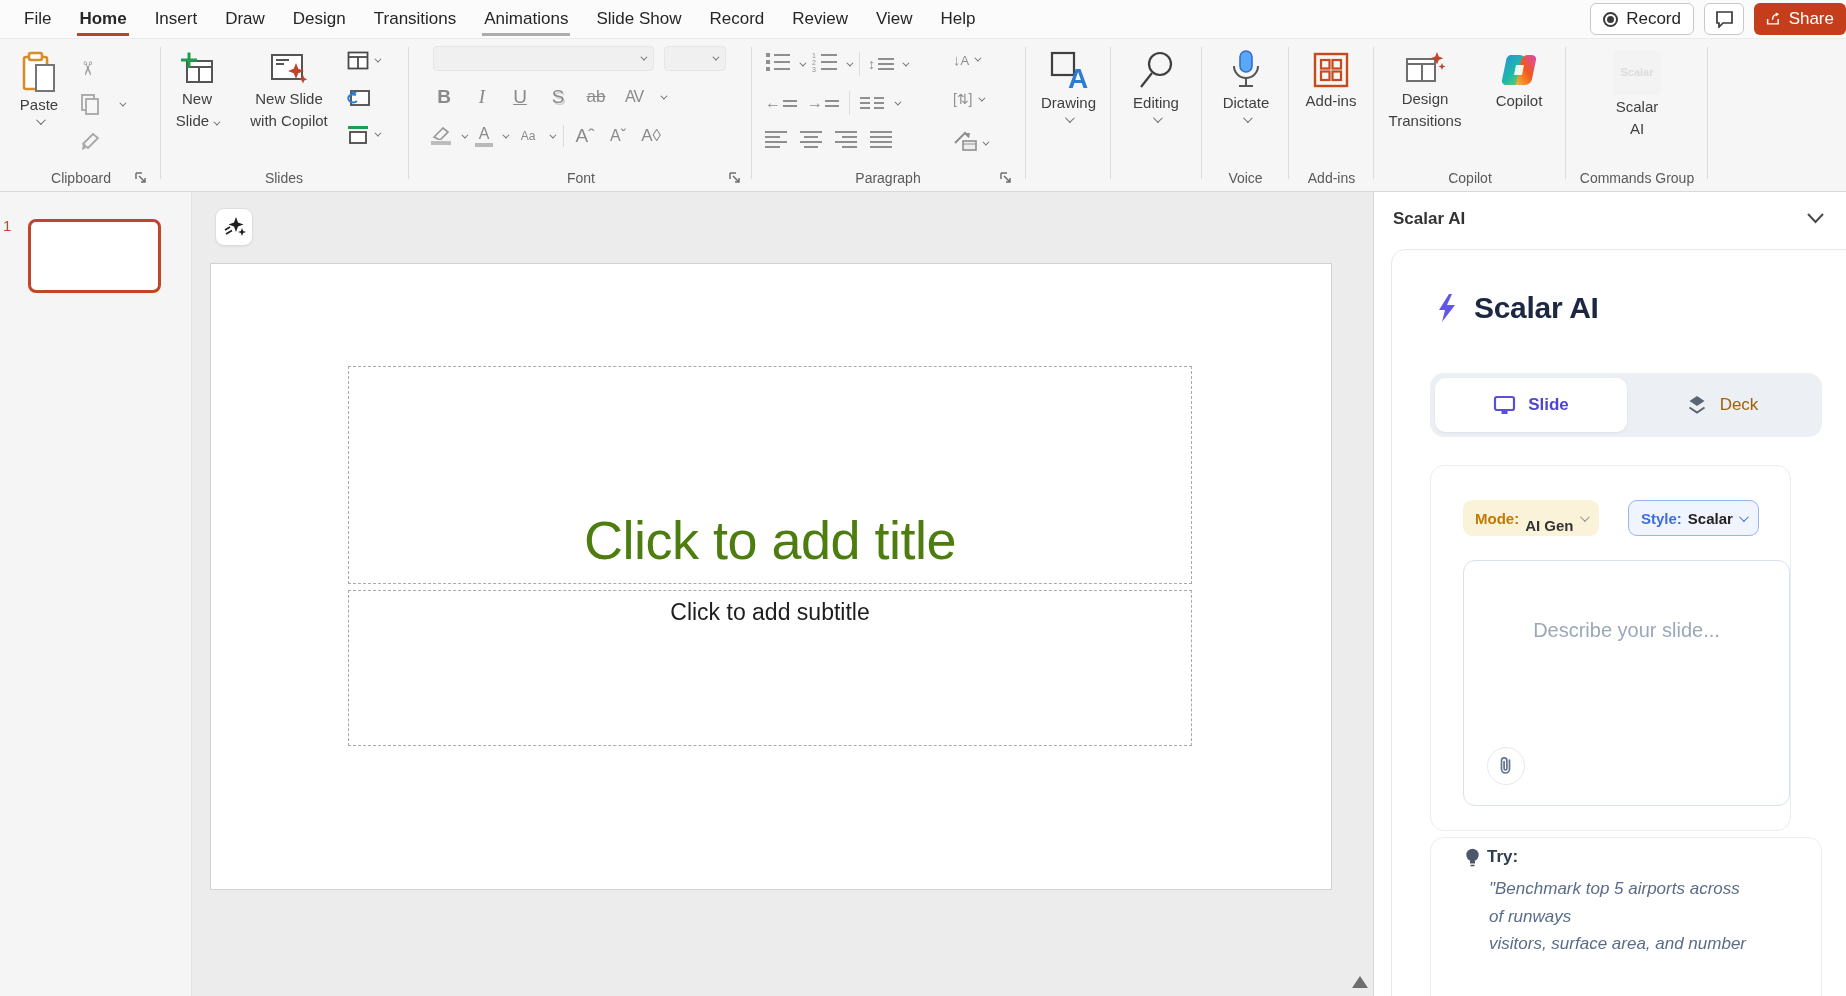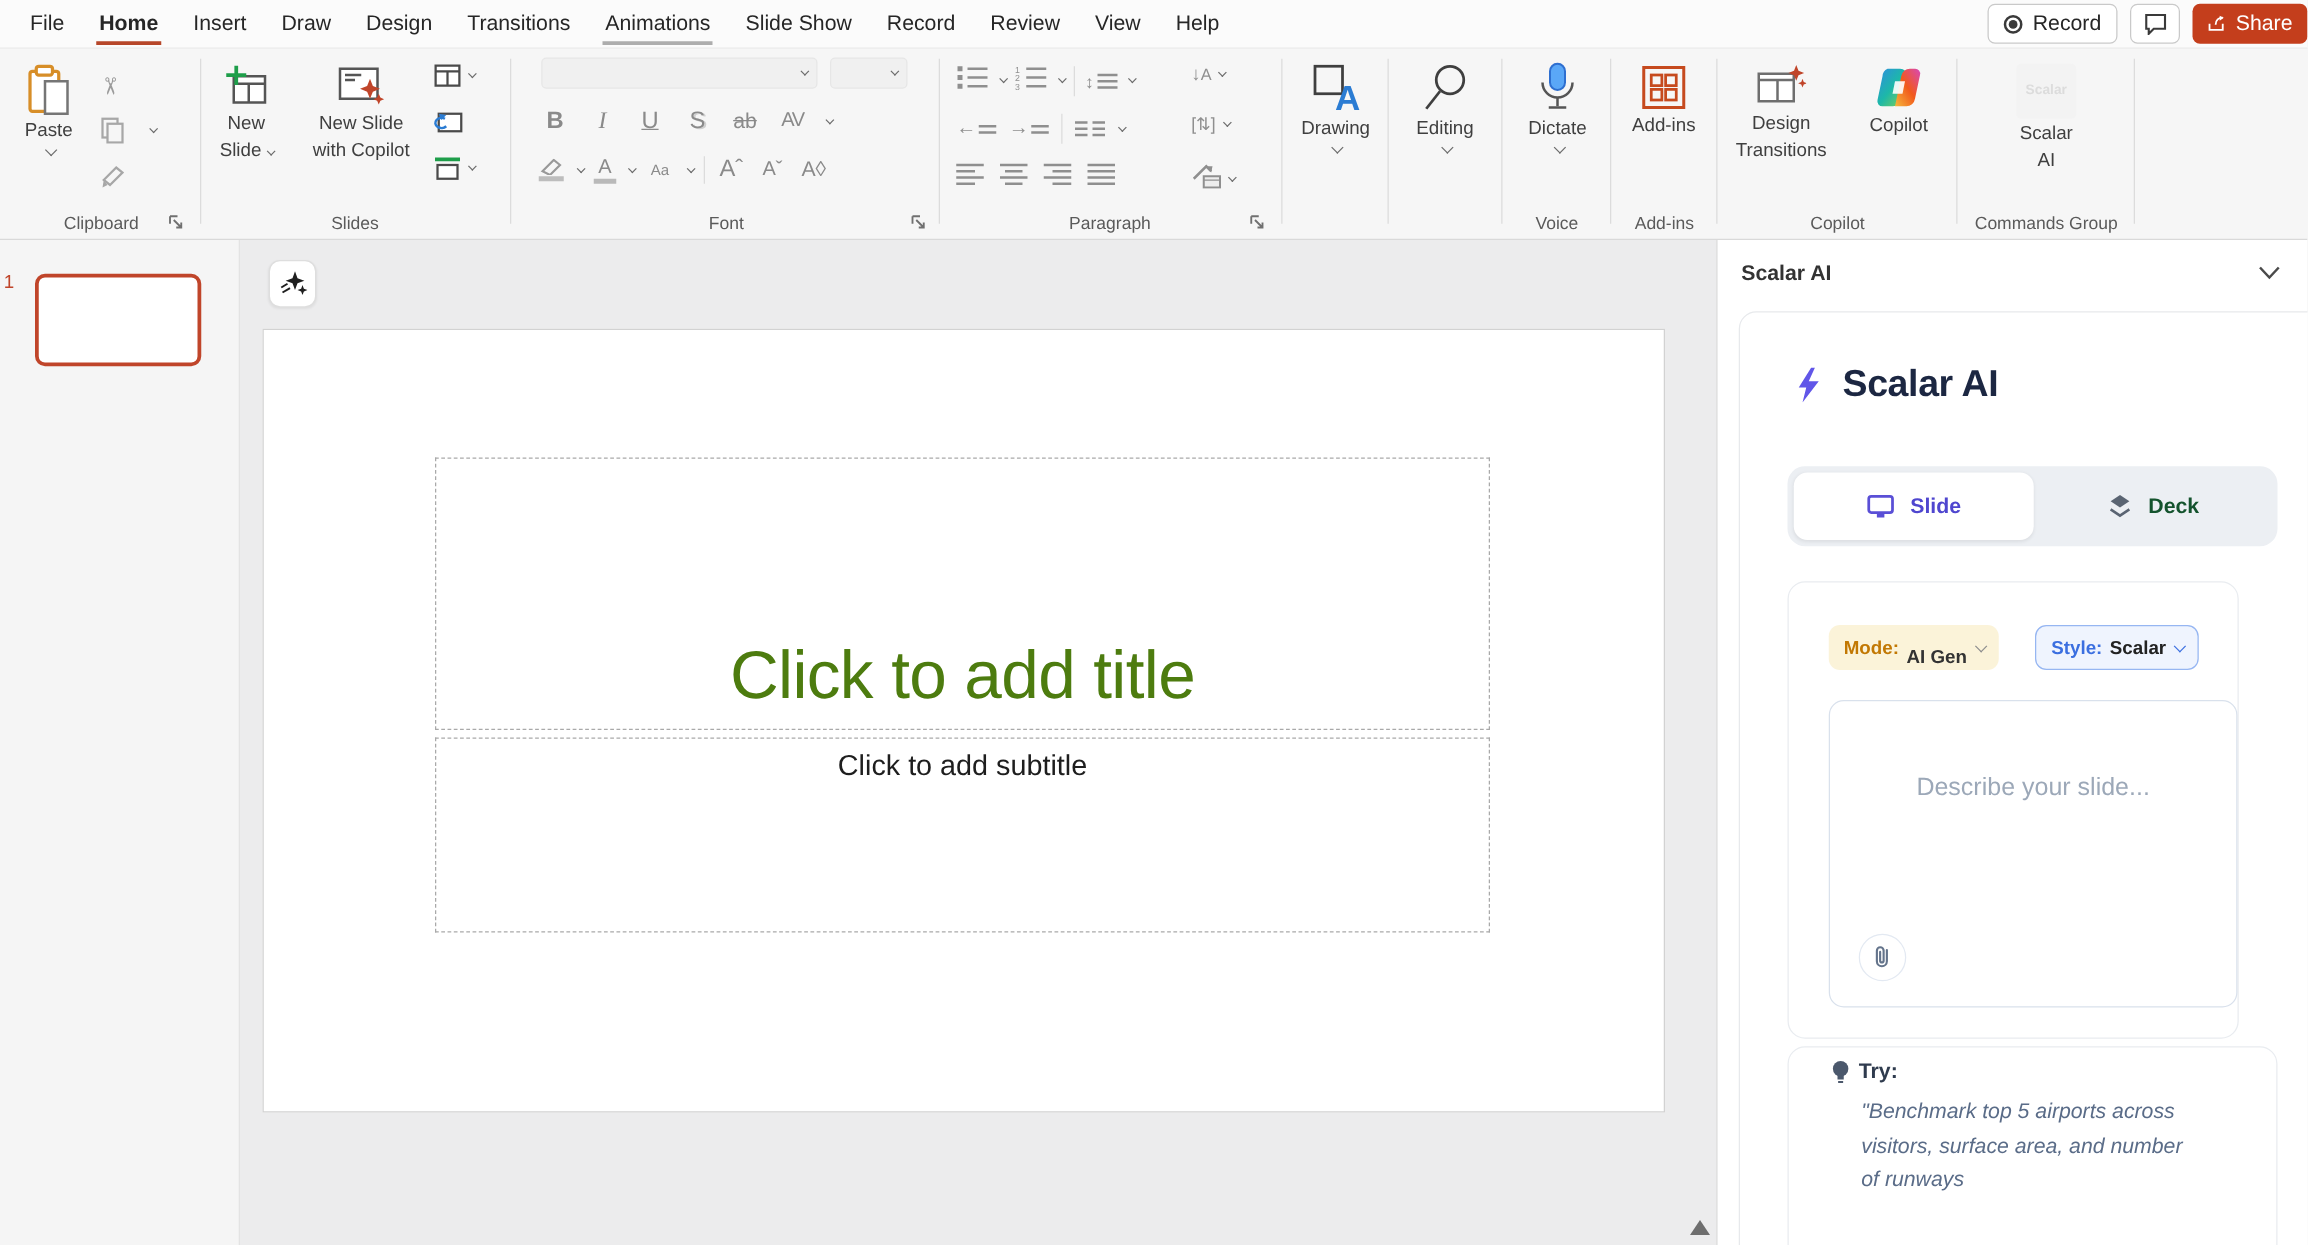--- a/index.html
+++ b/index.html
@@ -56,21 +56,21 @@
   
   #panel { position:absolute; left:1373px; top:192px; width:473px; height:804px; background:#fff; border-left:1px solid #D8D8D8; }
   #panel-header { position:absolute; left:19px; top:17px; font-size:17px; font-weight:600; color:#333; }
   #panel-collapse { position:absolute; left:432px; top:20px; }
   #outer-card { position:absolute; left:17px; top:57px; right:-14px; bottom:-14px; background:#fff; border:1px solid #E7E9EC; border-radius:14px; }
   #brand-row { position:absolute; left:46px; top:41px; display:flex; align-items:center; gap:18px; }
   #brand-title { font-size:30px; font-weight:800; color:#1C2742; letter-spacing:-.3px; }
   #tabs { position:absolute; left:38px; top:123px; width:392px; height:64px; background:#ECEFF3; border-radius:14px; display:flex; align-items:center; padding:5px; }
   .tab { height:54px; display:flex; align-items:center; justify-content:center; gap:12px; font-size:17px; }
   #tab-slide { width:192px; background:#fff; border-radius:11px; box-shadow:0 1px 3px rgba(0,0,0,.07); color:#4F46CF; font-weight:700; }
-  #tab-deck { flex:1; color:#14532d; font-weight:700; }
+  #tab-deck { flex:1; color:#a16207; font-weight:400; }
   #composer-card { position:absolute; left:38px; top:215px; width:361px; height:366px; border:1px solid #E9ECF0; border-radius:14px; background:#fff; }
   .pill { position:absolute; top:34px; height:36px; border-radius:9px; display:flex; align-items:center; gap:6px; padding:0 12px; font-size:15px; }
   #mode-pill { left:32px; background:#FBF3D9; }
   #mode-pill .pl { color:#C27803; font-weight:700; }
   #mode-pill .pv { color:#333; font-weight:600;margin-top:15px; }
   #mode-pill .chev { color:#8D8D8D; }
   #style-pill { left:197px; background:#EFF4FE; border:1.5px solid #96B6F2; }
   #style-pill .pl { color:#3B6FE0; font-weight:700; }
   #style-pill .pv { color:#222; font-weight:600; }
   #style-pill .chev { color:#3B6FE0; }
@@ -539,18 +539,18 @@
       <div id="try-head">
         <svg width="15" height="19" viewBox="0 0 15 19">
           <circle cx="7.5" cy="7" r="6.2" fill="#4B586C"></circle>
           <path d="M5 12.5 h5 v3 h-5 z" fill="#4B586C"></path>
           <line x1="5.5" y1="17.5" x2="9.5" y2="17.5" stroke="#4B586C" stroke-width="1.6"></line>
         </svg>
         <span id="try-label">Try:</span>
       </div>
       <div id="try-quote">
         <div>"Benchmark top 5 airports across</div>
+        <div>of runways</div>
         <div>visitors, surface area, and number</div>
-        <div>of runways</div>
       </div>
     </div>
   </div>
 </div>
 
 </body></html>

